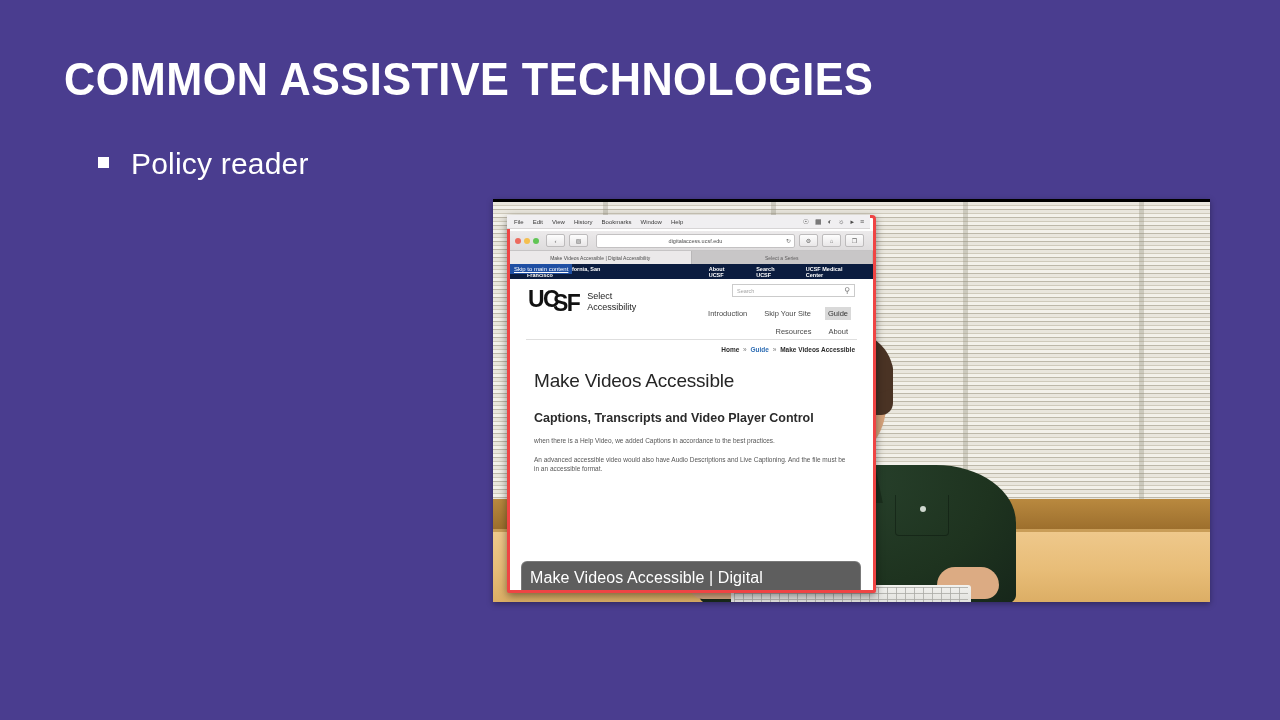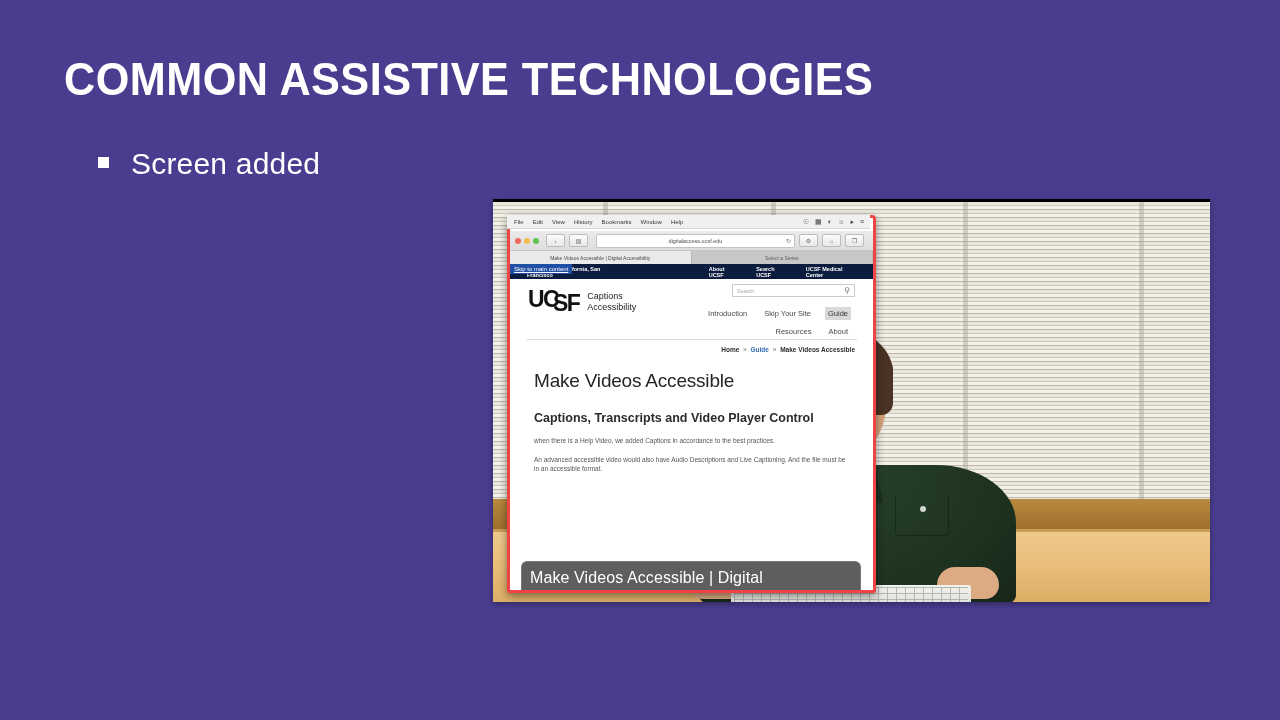--- a/index.html
+++ b/index.html
@@ -576,21 +576,21 @@
 </style>
 </head>
 <body>
 
 <div id="slide">
 
   <div id="slide-title">COMMON ASSISTIVE TECHNOLOGIES</div>
 
   <div id="bullet-row">
     <span class="bullet-marker"></span>
-    <span class="bullet-text">Screen added</span>
+    <span class="bullet-text">Policy reader</span>
   </div>
 
   <div id="video-frame">
     <div id="video-scene">
 
       <div id="blinds">
         <div class="blind-slat-post" style="left:110px;"></div>
         <div class="blind-slat-post" style="left:278px;"></div>
         <div class="blind-slat-post" style="left:470px;"></div>
         <div class="blind-slat-post" style="left:646px;"></div>
@@ -665,21 +665,21 @@
             <span class="brand">University of California, San Francisco</span>
             <span class="tlink">About UCSF</span>
             <span class="tlink">Search UCSF</span>
             <span class="tlink">UCSF Medical Center</span>
           </div>
 
           <div id="site-header">
             <div id="logo-row">
               <span id="ucsf-logo"><span>UC</span><span class="sf-part">SF</span></span>
               <span id="site-name">
-                <span>Captions</span><br>
+                <span>Select</span><br>
                 <span>Accessibility</span>
               </span>
             </div>
 
             <div id="search-box">
               <span id="search-placeholder">Search</span>
               <span id="search-icon-glyph">⚲</span>
             </div>
 
             <div id="site-nav">

